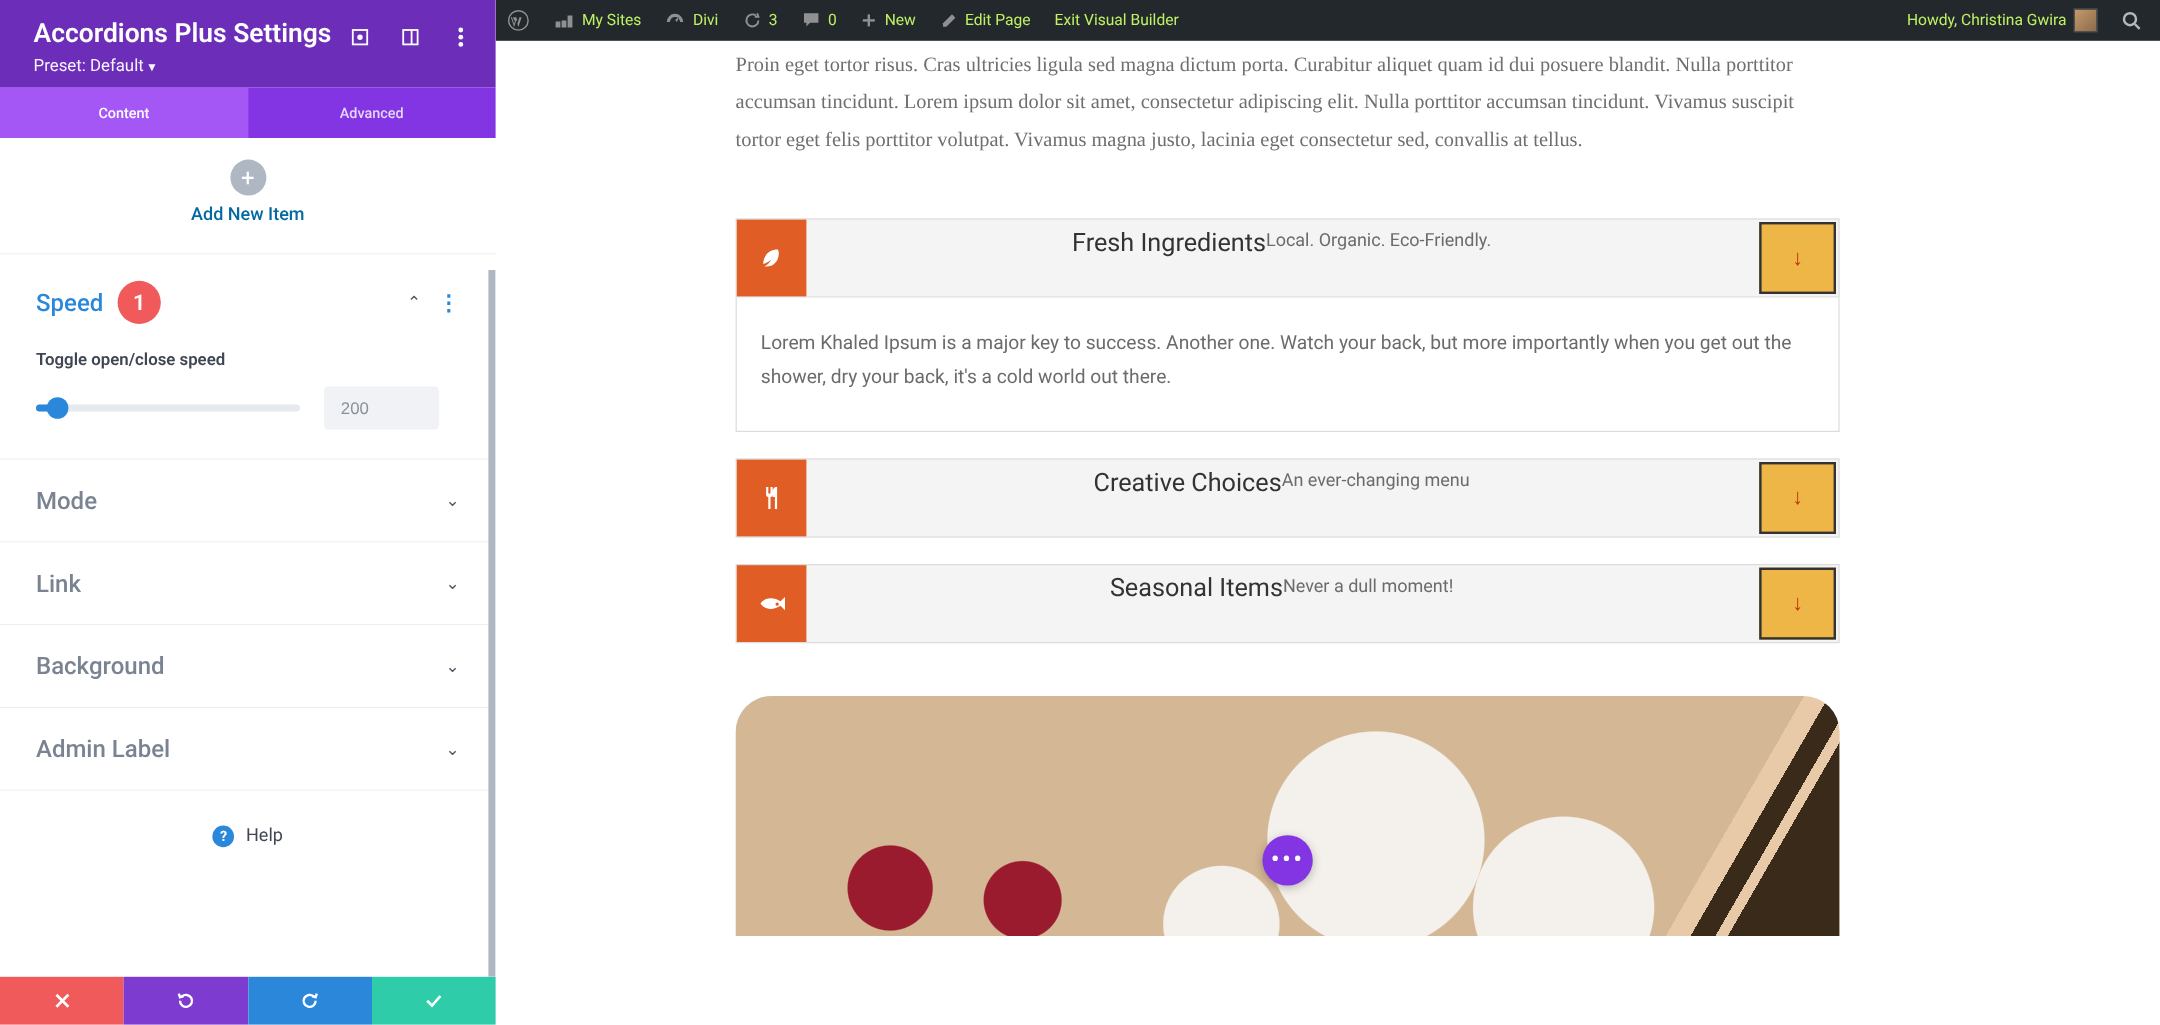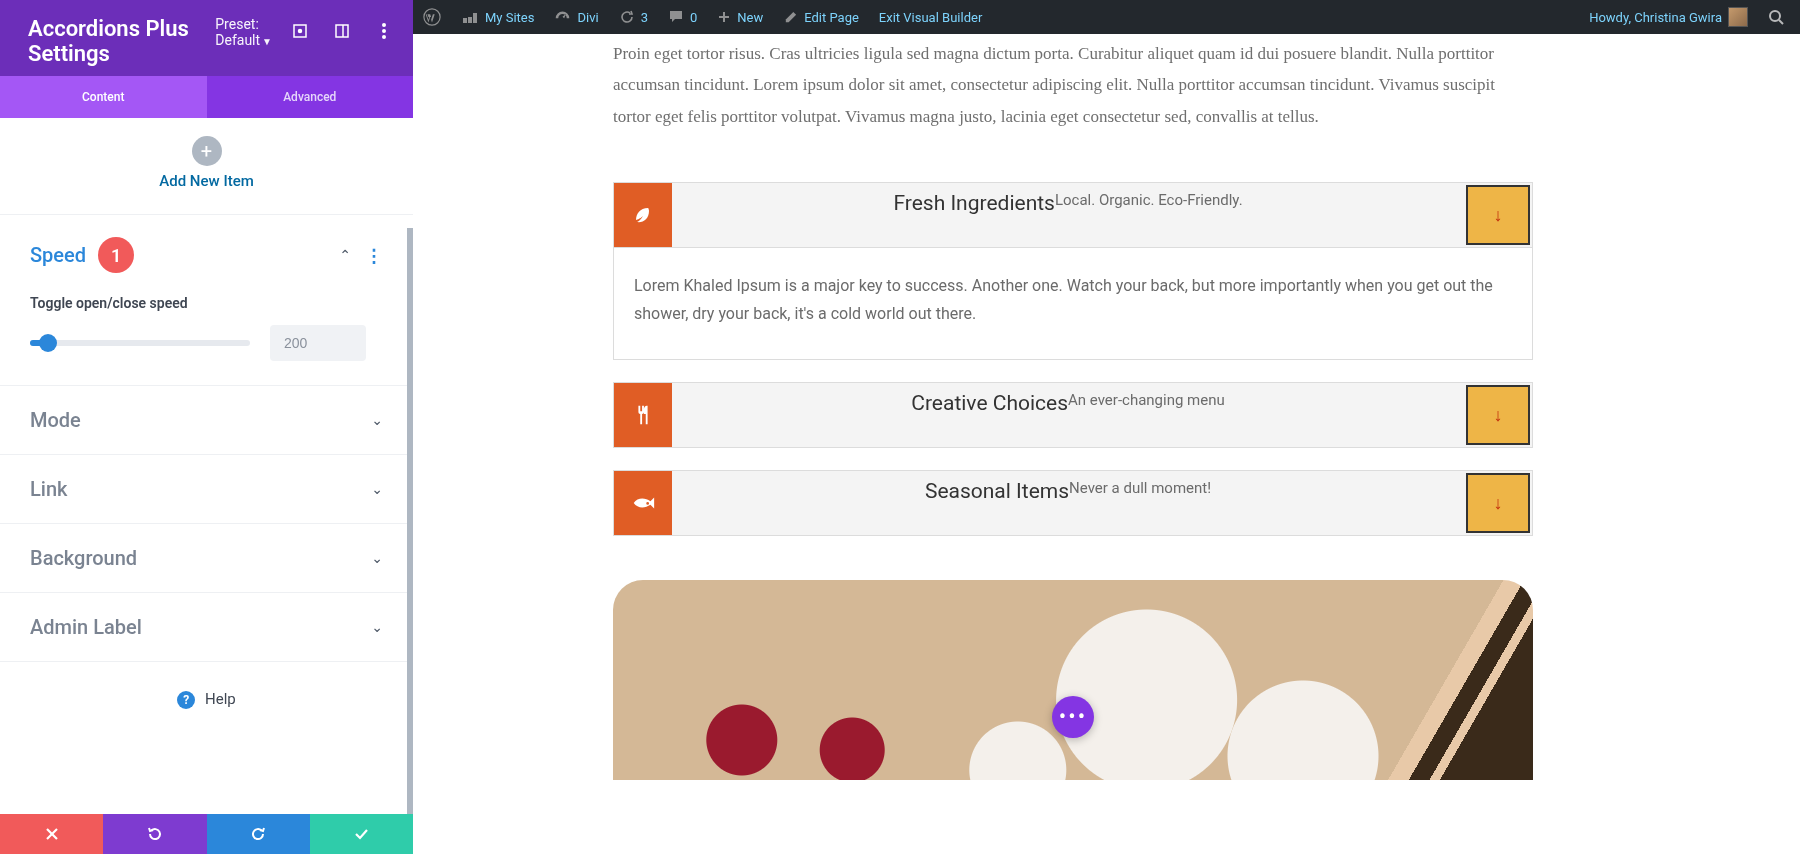--- a/index.html
+++ b/index.html
@@ -28,20 +28,21 @@
     .sidebar-header {
       background: #6c2eb9;
       color: #fff;
       padding: 16px 20px 10px 28px;
       display: flex;
       align-items: flex-start;
       justify-content: space-between;
     }
     .sidebar-header-left {
       display: flex;
+      flex-direction: column;
       gap: 6px;
     }
     .sidebar-title {
       font-size: 22px;
       font-weight: 600;
     }
     .sidebar-preset {
       font-size: 14px;
       opacity: 0.95;
     }
@@ -250,21 +251,21 @@
     
     .main {
       flex: 1;
       display: flex;
       flex-direction: column;
       background: #fff;
     }
     .admin-bar {
       height: 34px;
       background: #23282d;
-      color: #7dd3fc;
+      color: #bef264;
       display: flex;
       align-items: center;
       justify-content: space-between;
       font-size: 13px;
       padding: 0 6px 0 0;
     }
     .admin-left, .admin-right {
       display: flex;
       align-items: center;
       height: 100%;

